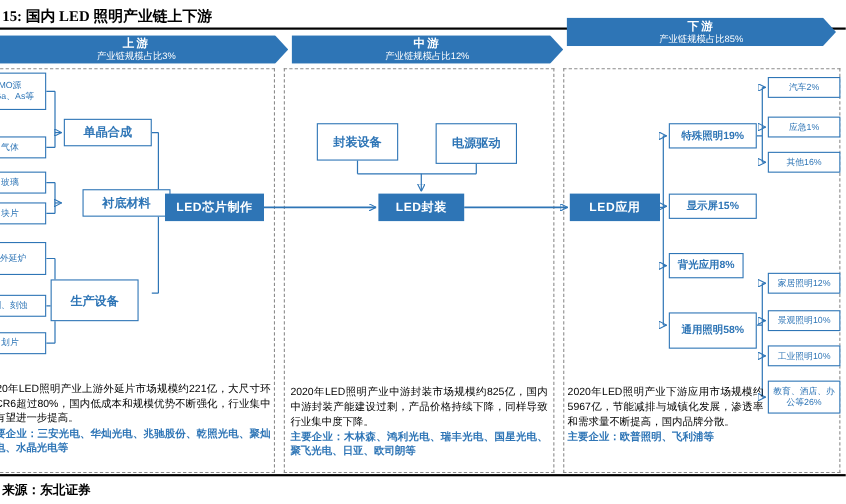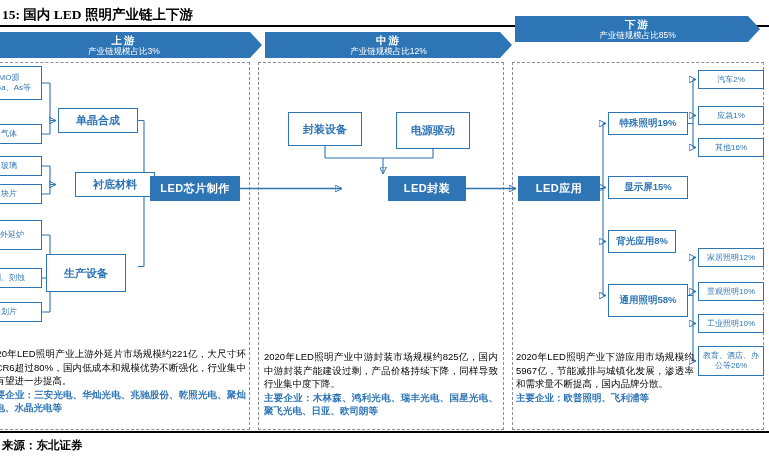--- a/index.html
+++ b/index.html
@@ -119,21 +119,21 @@
   <div class="abs box-out ibox" style="left:-24px;top:184px;width:66px;height:20px;">块片</div>
   <div class="abs box-out ibox" style="left:-24px;top:220px;width:66px;height:30px;">D外延炉</div>
   <div class="abs box-out ibox" style="left:-24px;top:268px;width:66px;height:20px;">割、刻蚀</div>
   <div class="abs box-out ibox" style="left:-24px;top:302px;width:66px;height:20px;">划片</div>
 
   <div class="abs box-out gbox" style="left:58px;top:108px;width:80px;height:25px;">单晶合成</div>
   <div class="abs box-out gbox" style="left:58px;top:172px;width:80px;height:25px;margin-left:17px;">衬底材料</div>
   <div class="abs box-out gbox" style="left:46px;top:254px;width:80px;height:38px;">生产设备</div>
 
   <div class="abs box-solid cbox" style="left:150px;top:176px;width:90px;height:25px;">LED芯片制作</div>
-  <div class="abs box-solid cbox" style="left:344px;top:176px;width:78px;height:25px;margin-left:44px;">LED封装</div>
+  <div class="abs box-solid cbox" style="left:344px;top:176px;width:78px;height:25px;">LED封装</div>
   <div class="abs box-solid cbox" style="left:518px;top:176px;width:82px;height:25px;">LED应用</div>
 
   <div class="abs box-out gbox" style="left:288px;top:112px;width:74px;height:34px;">封装设备</div>
   <div class="abs box-out gbox" style="left:396px;top:112px;width:74px;height:37px;">电源驱动</div>
 
   <div class="abs box-out segbox" style="left:608px;top:112px;width:80px;height:23px;">特殊照明19%</div>
   <div class="abs box-out segbox" style="left:608px;top:176px;width:80px;height:23px;">显示屏15%</div>
   <div class="abs box-out segbox" style="left:608px;top:230px;width:68px;height:23px;">背光应用8%</div>
   <div class="abs box-out segbox" style="left:608px;top:284px;width:80px;height:33px;">通用照明58%</div>
 

